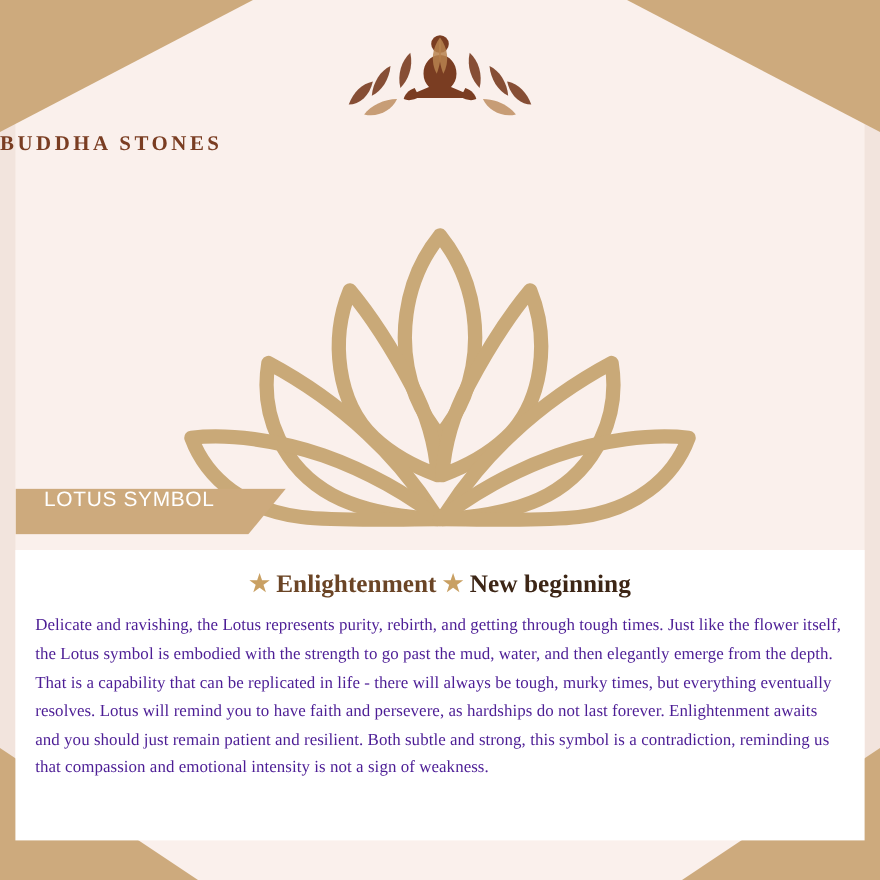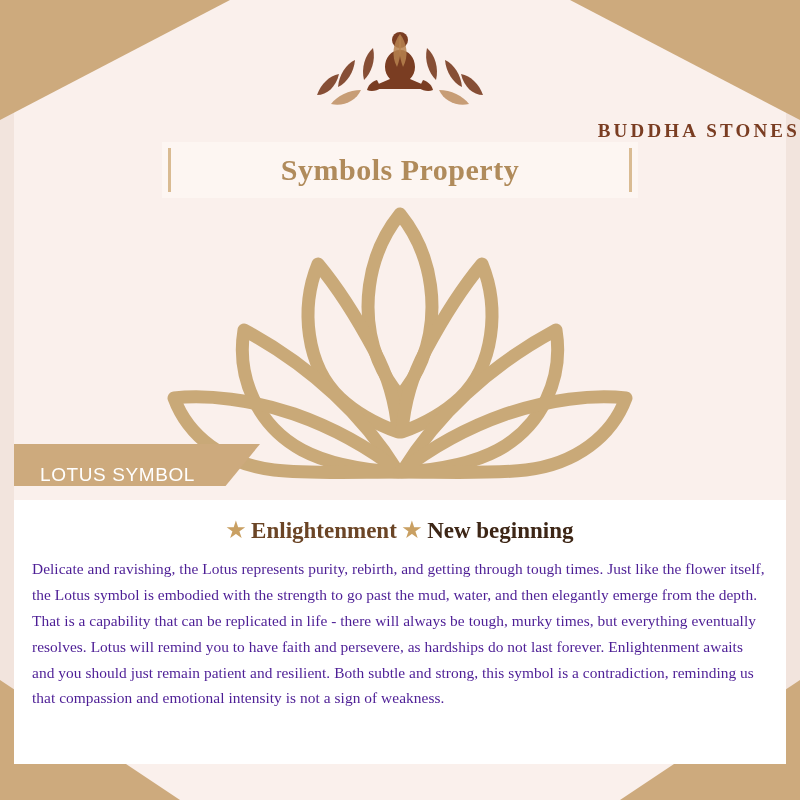--- a/index.html
+++ b/index.html
@@ -62,21 +62,21 @@
     width: 14px;
     background: #f2e4dd;
   }
 
   
   .logo-block {
     position: absolute;
     top: 18px;
     left: 0;
     right: 0;
-    text-align: right;
+    text-align: left;
     z-index: 5;
   }
   .logo-mark {
     display: block;
     margin: 0 auto;
   }
   .logo-text {
     margin-top: 2px;
     font-size: 19px;
     font-weight: bold;
@@ -131,21 +131,21 @@
   
   .ribbon {
     position: absolute;
     left: 14px;
     top: 444px;
     width: 246px;
     height: 42px;
     background: #cdaa7d;
     clip-path: polygon(0 0, 100% 0, 86% 100%, 0 100%);
     display: flex;
-    align-items: flex-end;
+    align-items: flex-start;
     z-index: 6;
   }
   .ribbon-text {
     padding-left: 26px;
     font-size: 19px;
     color: #ffffff;
     letter-spacing: 0.6px;
     font-family: "Liberation Sans", sans-serif;
   }
 
@@ -224,23 +224,20 @@
         <path d="M156 56 c10 2 18 10 22 21 c-10 0 -19 -8 -22 -21 z"></path>
       </g>
       <g fill="#b7824f" opacity="0.75">
         <path d="M56 72 c-12 0 -24 6 -30 14 c12 3 25 -3 30 -14 z"></path>
         <path d="M134 72 c12 0 24 6 30 14 c-12 3 -25 -3 -30 -14 z"></path>
       </g>
     </svg>
     <div class="logo-text">BUDDHA STONES</div>
   </div>
 
-  <div class="title-banner">
-    <span class="title-text">Symbols Property</span>
-  </div>
 
   <div class="lotus-wrap">
     <svg width="520" height="300" viewBox="0 0 520 300">
       <g fill="none" stroke="#c9a978" stroke-width="13" stroke-linejoin="round" stroke-linecap="round">
 
         <path d="M260 18 c-34 42 -40 100 -22 146 c7 17 15 28 22 36 c7 -8 15 -19 22 -36 c18 -46 12 -104 -22 -146 z"></path>
 
         <path d="M178 68 c-18 44 -12 102 22 134 c16 15 36 26 58 34 c-2 -26 -10 -56 -24 -82 c-16 -30 -36 -62 -56 -86 z"></path>
 
         <path d="M342 68 c18 44 12 102 -22 134 c-16 15 -36 26 -58 34 c2 -26 10 -56 24 -82 c16 -30 36 -62 56 -86 z"></path>

